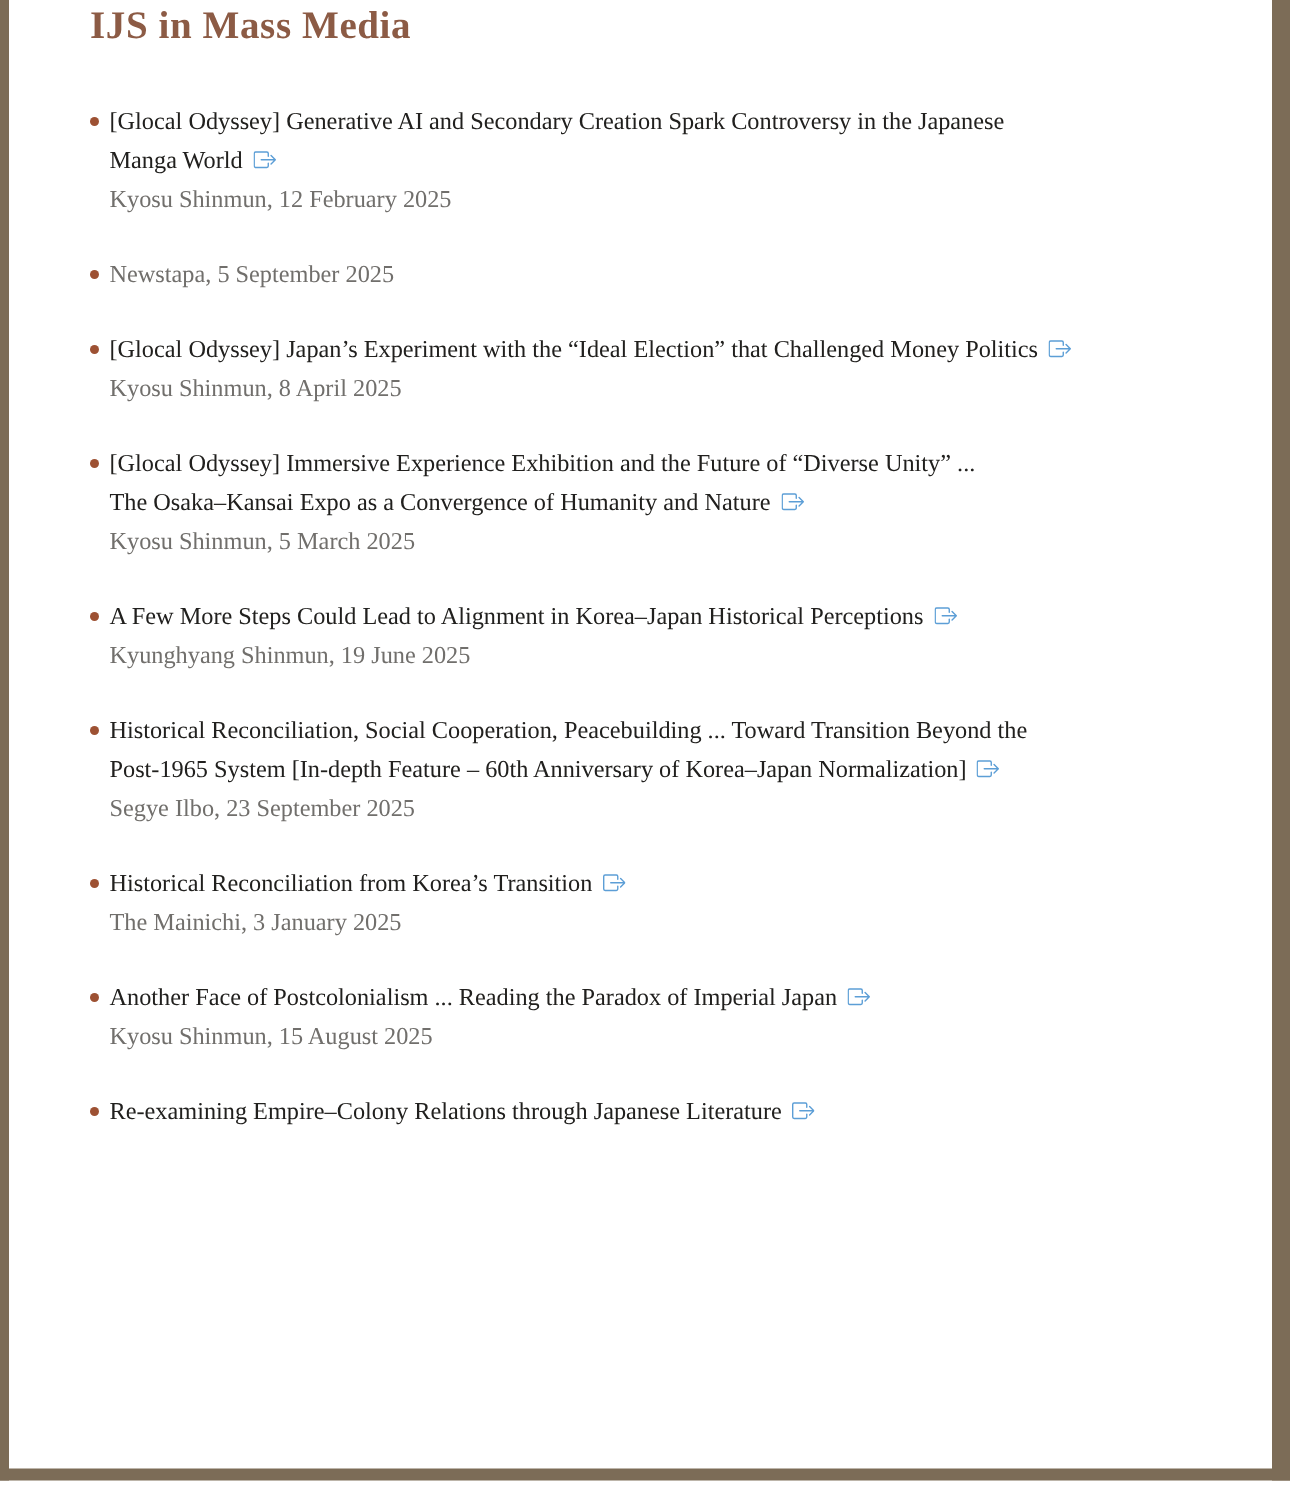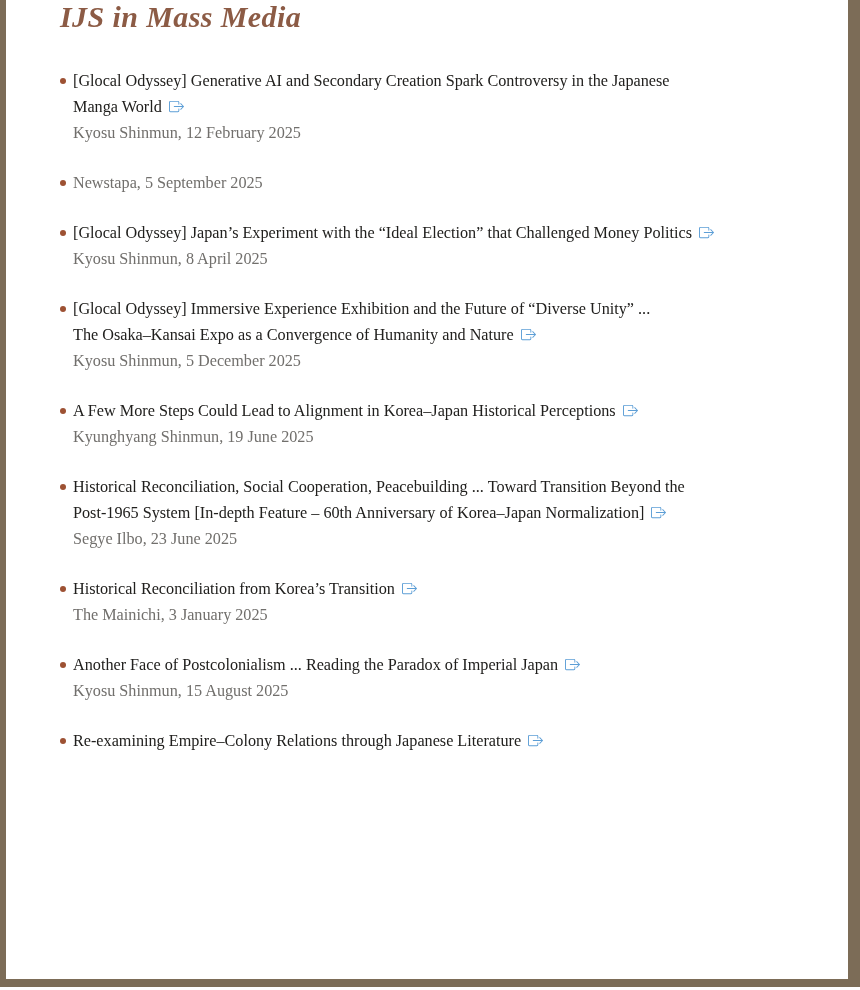--- a/index.html
+++ b/index.html
@@ -26,26 +26,25 @@
     border-left: 6px solid var(--frame-color);
     border-right: 12px solid var(--frame-color);
     border-bottom: 8px solid var(--frame-color);
     background: #ffffff;
   }
   .content {
     padding: 2px 0 0 54px;
   }
   .page-title {
     margin: 0;
-    font-size: 30px;
+    font-size: 26px;
     line-height: 30px;
     font-weight: 700;
     letter-spacing: 0.4px;
     color: var(--accent-color);
-    font-style: italic;
   }
   .media-list {
     list-style: none;
     margin: 36px 0 0 0;
     padding: 0;
     width: 760px;
   }
   .media-item {
     position: relative;
     padding-left: 13px;
@@ -113,40 +112,40 @@
     <div class="item-source">Kyosu Shinmun, 8 April 2025</div>
   </li>
 
   <li class="media-item">
     <span class="bullet"></span>
     <div class="item-title"><span class="title-text">[Glocal Odyssey] Immersive Experience Exhibition and the Future of “Diverse Unity” ...
 The Osaka–Kansai Expo as a Convergence of Humanity and Nature</span><a class="link-icon" href="#"><svg width="15" height="15" viewBox="0 0 16 16" fill="currentColor" xmlns="http://www.w3.org/2000/svg">
                 <path d="M10 12.5a.5.5 0 0 1-.5.5h-8a.5.5 0 0 1-.5-.5v-9a.5.5 0 0 1 .5-.5h8a.5.5 0 0 1 .5.5v2a.5.5 0 0 0 1 0v-2A1.5 1.5 0 0 0 9.5 2h-8A1.5 1.5 0 0 0 0 3.5v9A1.5 1.5 0 0 0 1.5 14h8a1.5 1.5 0 0 0 1.5-1.5v-2a.5.5 0 0 0-1 0v2z"></path>
                 <path d="M15.854 8.354a.5.5 0 0 0 0-.708l-3-3a.5.5 0 0 0-.708.708L14.293 7.5H5.5a.5.5 0 0 0 0 1h8.793l-2.147 2.146a.5.5 0 0 0 .708.708l3-3z"></path>
               </svg></a></div>
-    <div class="item-source">Kyosu Shinmun, 5 December 2025</div>
+    <div class="item-source">Kyosu Shinmun, 5 March 2025</div>
   </li>
 
   <li class="media-item">
     <span class="bullet"></span>
     <div class="item-title"><span class="title-text">A Few More Steps Could Lead to Alignment in Korea–Japan Historical Perceptions</span><a class="link-icon" href="#"><svg width="15" height="15" viewBox="0 0 16 16" fill="currentColor" xmlns="http://www.w3.org/2000/svg">
                 <path d="M10 12.5a.5.5 0 0 1-.5.5h-8a.5.5 0 0 1-.5-.5v-9a.5.5 0 0 1 .5-.5h8a.5.5 0 0 1 .5.5v2a.5.5 0 0 0 1 0v-2A1.5 1.5 0 0 0 9.5 2h-8A1.5 1.5 0 0 0 0 3.5v9A1.5 1.5 0 0 0 1.5 14h8a1.5 1.5 0 0 0 1.5-1.5v-2a.5.5 0 0 0-1 0v2z"></path>
                 <path d="M15.854 8.354a.5.5 0 0 0 0-.708l-3-3a.5.5 0 0 0-.708.708L14.293 7.5H5.5a.5.5 0 0 0 0 1h8.793l-2.147 2.146a.5.5 0 0 0 .708.708l3-3z"></path>
               </svg></a></div>
     <div class="item-source">Kyunghyang Shinmun, 19 June 2025</div>
   </li>
 
   <li class="media-item">
     <span class="bullet"></span>
     <div class="item-title"><span class="title-text">Historical Reconciliation, Social Cooperation, Peacebuilding ... Toward Transition Beyond the
 Post-1965 System [In-depth Feature – 60th Anniversary of Korea–Japan Normalization]</span><a class="link-icon" href="#"><svg width="15" height="15" viewBox="0 0 16 16" fill="currentColor" xmlns="http://www.w3.org/2000/svg">
                 <path d="M10 12.5a.5.5 0 0 1-.5.5h-8a.5.5 0 0 1-.5-.5v-9a.5.5 0 0 1 .5-.5h8a.5.5 0 0 1 .5.5v2a.5.5 0 0 0 1 0v-2A1.5 1.5 0 0 0 9.5 2h-8A1.5 1.5 0 0 0 0 3.5v9A1.5 1.5 0 0 0 1.5 14h8a1.5 1.5 0 0 0 1.5-1.5v-2a.5.5 0 0 0-1 0v2z"></path>
                 <path d="M15.854 8.354a.5.5 0 0 0 0-.708l-3-3a.5.5 0 0 0-.708.708L14.293 7.5H5.5a.5.5 0 0 0 0 1h8.793l-2.147 2.146a.5.5 0 0 0 .708.708l3-3z"></path>
               </svg></a></div>
-    <div class="item-source">Segye Ilbo, 23 June 2025</div>
+    <div class="item-source">Segye Ilbo, 23 September 2025</div>
   </li>
 
   <li class="media-item">
     <span class="bullet"></span>
     <div class="item-title"><span class="title-text">Historical Reconciliation from Korea’s Transition</span><a class="link-icon" href="#"><svg width="15" height="15" viewBox="0 0 16 16" fill="currentColor" xmlns="http://www.w3.org/2000/svg">
                 <path d="M10 12.5a.5.5 0 0 1-.5.5h-8a.5.5 0 0 1-.5-.5v-9a.5.5 0 0 1 .5-.5h8a.5.5 0 0 1 .5.5v2a.5.5 0 0 0 1 0v-2A1.5 1.5 0 0 0 9.5 2h-8A1.5 1.5 0 0 0 0 3.5v9A1.5 1.5 0 0 0 1.5 14h8a1.5 1.5 0 0 0 1.5-1.5v-2a.5.5 0 0 0-1 0v2z"></path>
                 <path d="M15.854 8.354a.5.5 0 0 0 0-.708l-3-3a.5.5 0 0 0-.708.708L14.293 7.5H5.5a.5.5 0 0 0 0 1h8.793l-2.147 2.146a.5.5 0 0 0 .708.708l3-3z"></path>
               </svg></a></div>
     <div class="item-source">The Mainichi, 3 January 2025</div>
   </li>

